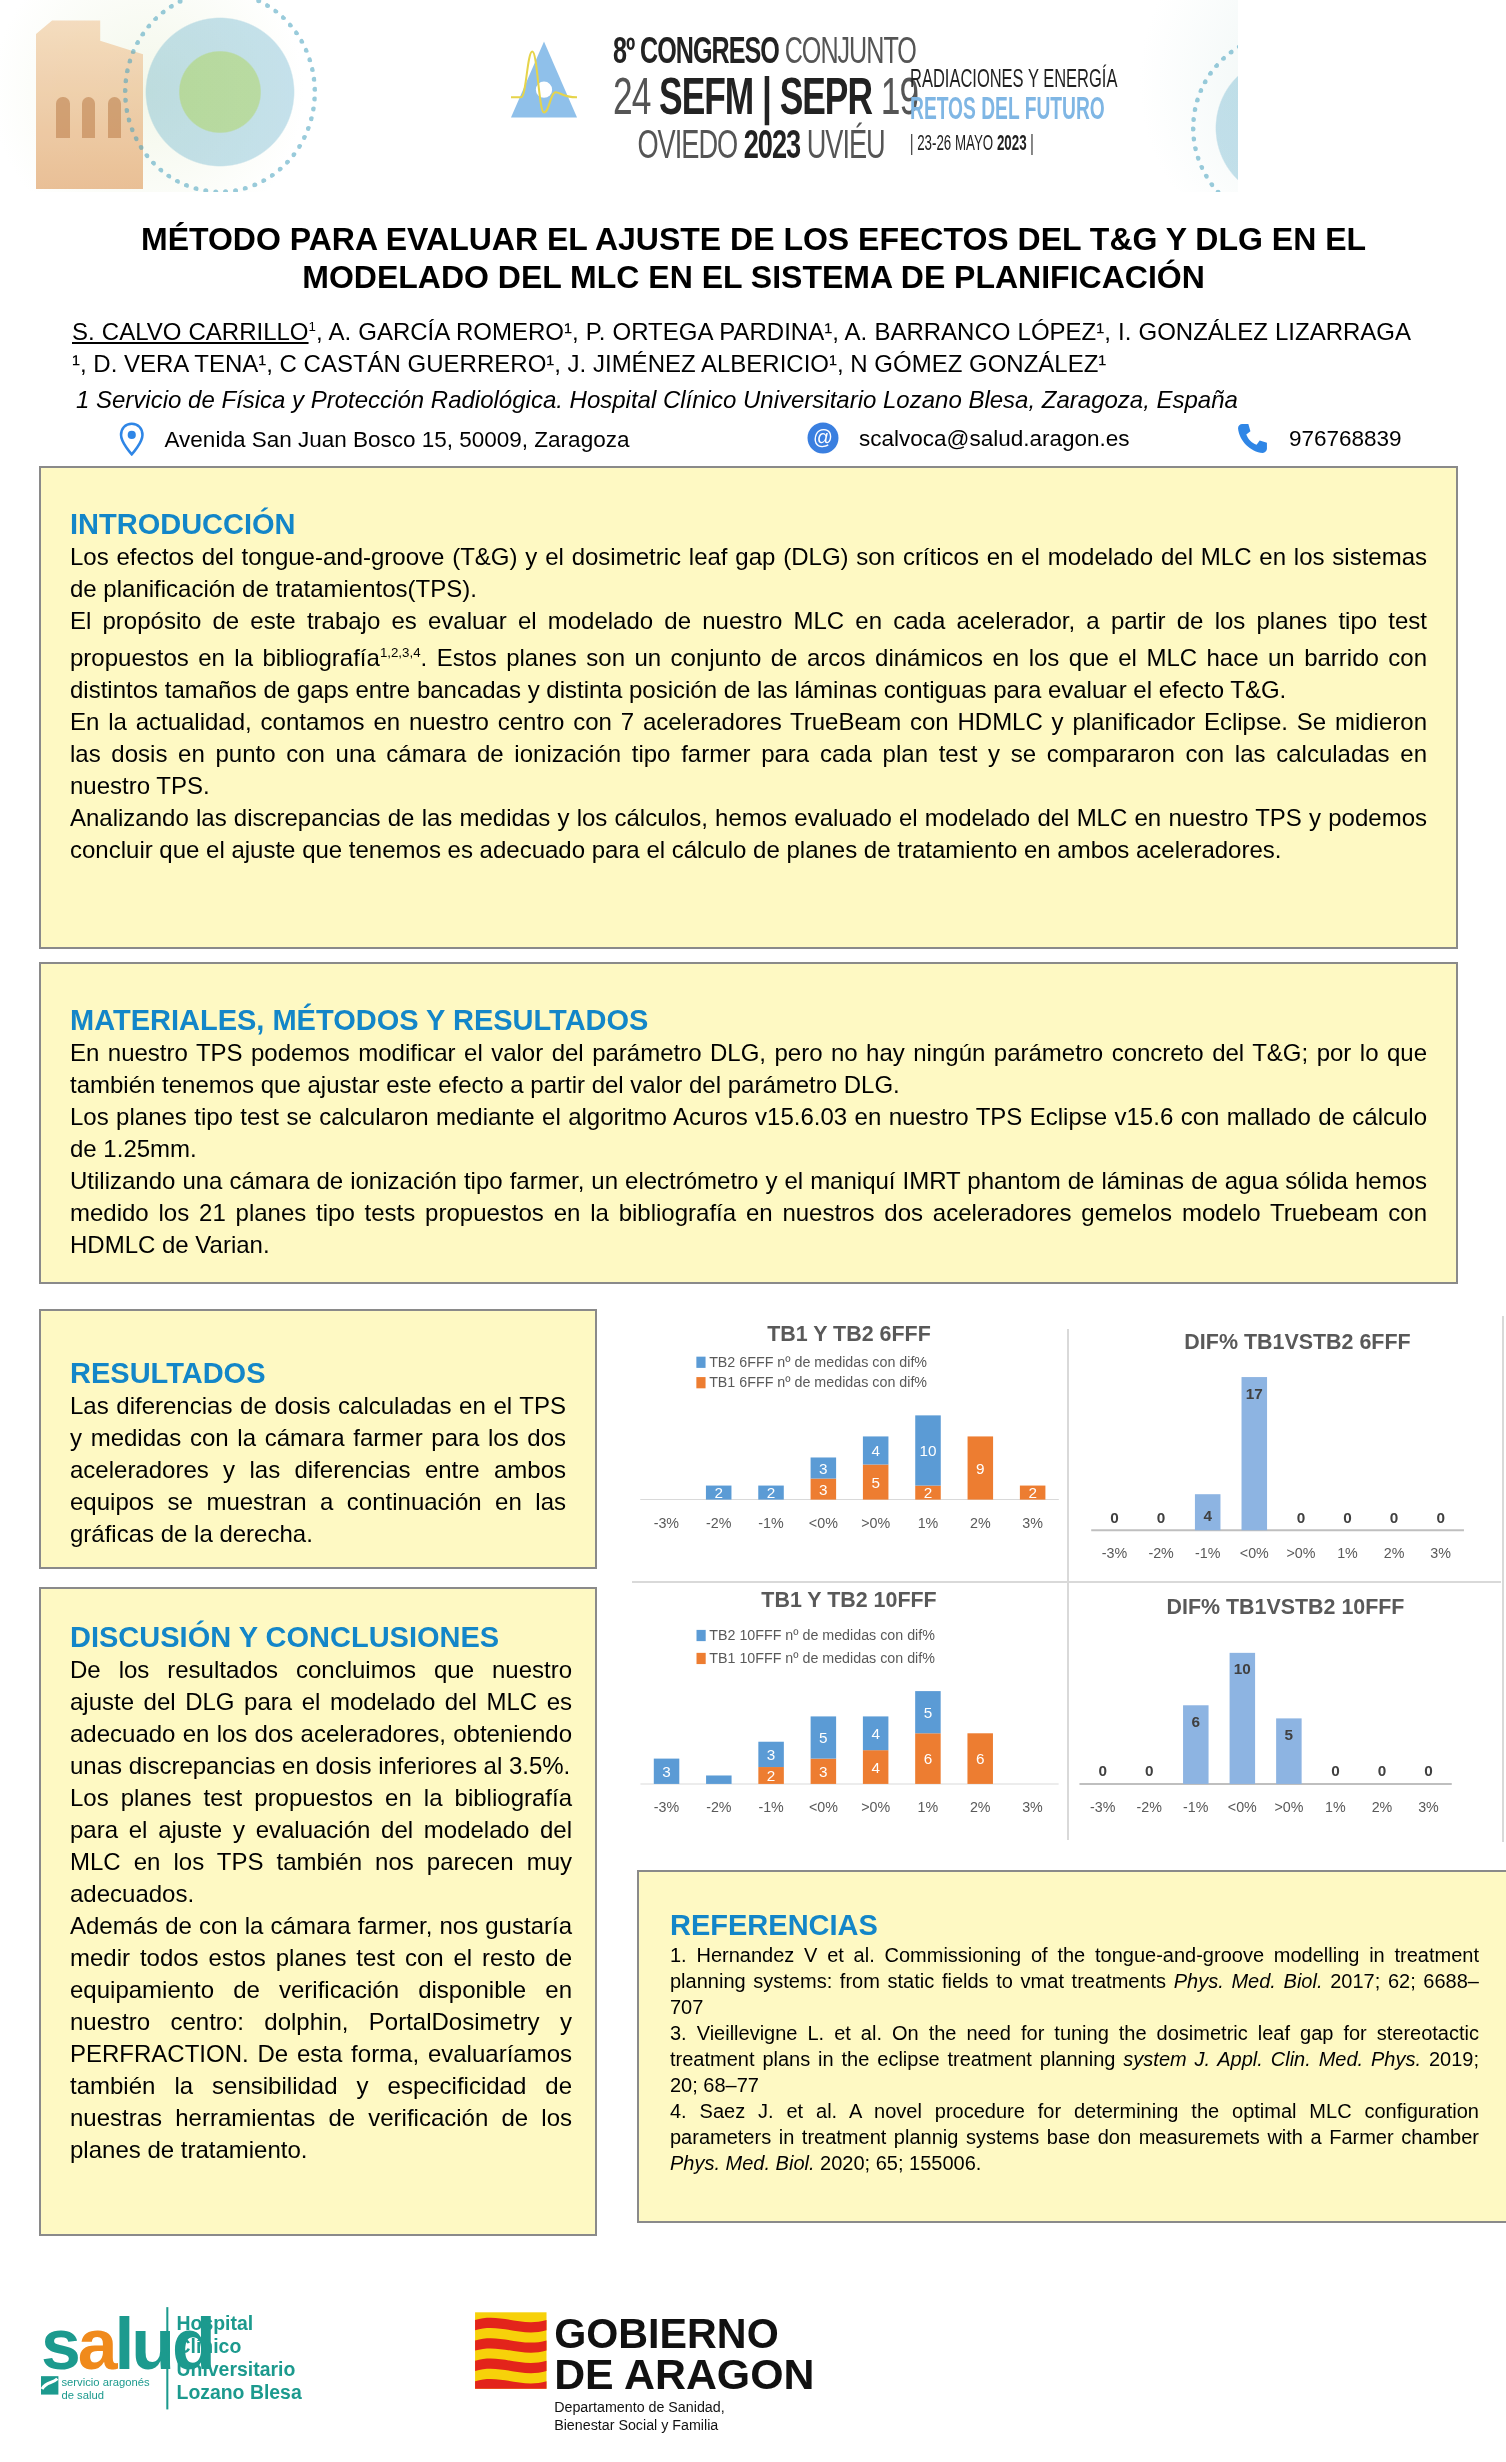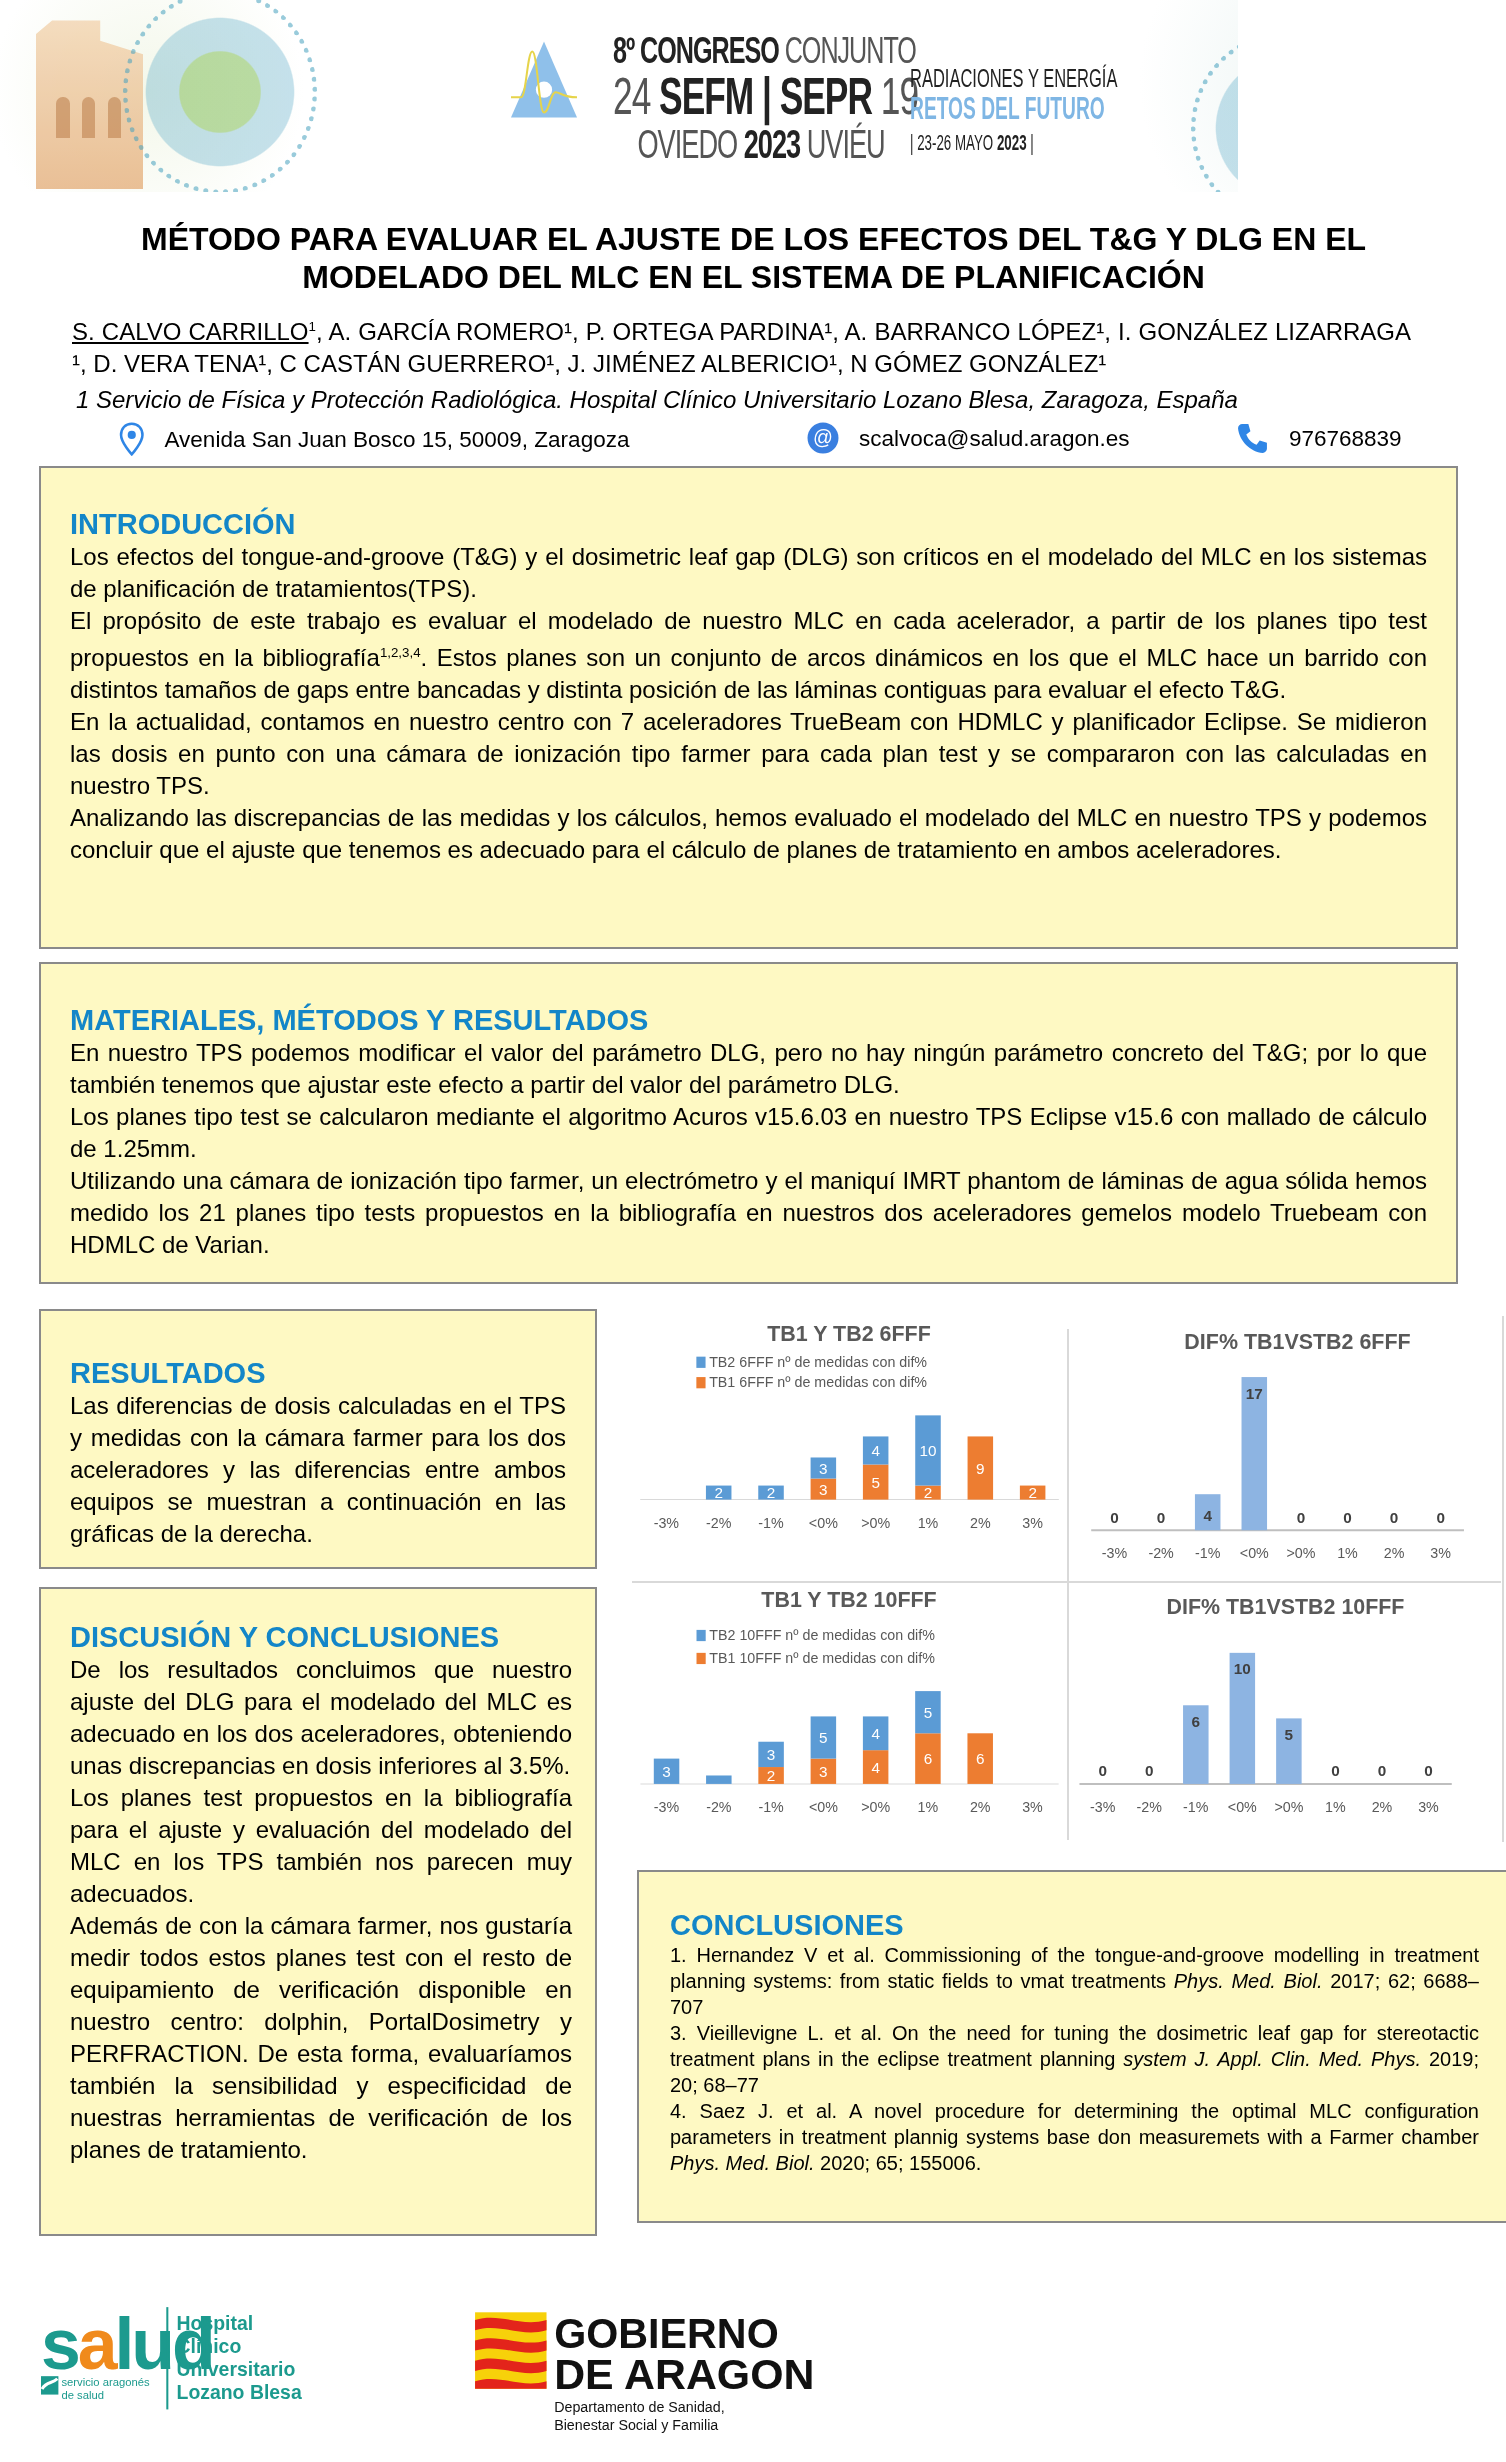--- a/index.html
+++ b/index.html
@@ -292,21 +292,21 @@
       <text x="613.125" y="377" text-anchor="middle" font-size="30" font-weight="bold" fill="#404040" font-family="Liberation Sans, sans-serif">0</text>
       <text x="704.375" y="447" text-anchor="middle" font-size="28" fill="#595959" font-family="Liberation Sans, sans-serif">3%</text>
       <text x="704.375" y="377" text-anchor="middle" font-size="30" font-weight="bold" fill="#404040" font-family="Liberation Sans, sans-serif">0</text>
     </svg>
   </div>
 <div class="chart-divider" style="left:632px;top:1581px;width:869px;height:1.5px;"></div>
 <div class="chart-divider" style="left:1067px;top:1329px;width:1.5px;height:511px;"></div>
 <div class="chart-divider" style="left:1502px;top:1316px;width:1.5px;height:526px;"></div>
 
 <div id="refs" class="box">
-  <div class="sec-title">CONCLUSIONES</div>
+  <div class="sec-title">REFERENCIAS</div>
   <div class="ref"><span>1. Hernandez V et al. Commissioning of the tongue-and-groove modelling in treatment planning systems: from static fields to vmat treatments </span><i>Phys. Med. Biol.</i><span> 2017; 62; 6688–707</span></div>
   <div class="ref"><span>3. Vieillevigne L. et al. On the need for tuning the dosimetric leaf gap for stereotactic treatment plans in the eclipse treatment planning </span><i>system J. Appl. Clin. Med. Phys.</i><span> 2019; 20; 68–77</span></div>
   <div class="ref"><span>4. Saez J. et al. A novel procedure for determining the optimal MLC configuration parameters in treatment plannig systems base don measuremets with a Farmer chamber </span><i>Phys. Med. Biol.</i><span> 2020; 65; 155006.</span></div>
 </div>
 
 <div id="footer-salud" class="abs">
   <svg width="358" height="123" viewBox="0 0 700 240">
     <text x="0" y="120" font-size="140" font-weight="bold" fill="#1c9a8e" font-family="Liberation Sans, sans-serif" letter-spacing="-6">s<tspan fill="#f08a1c">a</tspan>lud</text>
     <rect x="0" y="135" width="34" height="36" fill="#1c9a8e"></rect>
     <path d="M2,160 C10,145 22,150 32,140" stroke="#fff" stroke-width="6" fill="none"></path>

